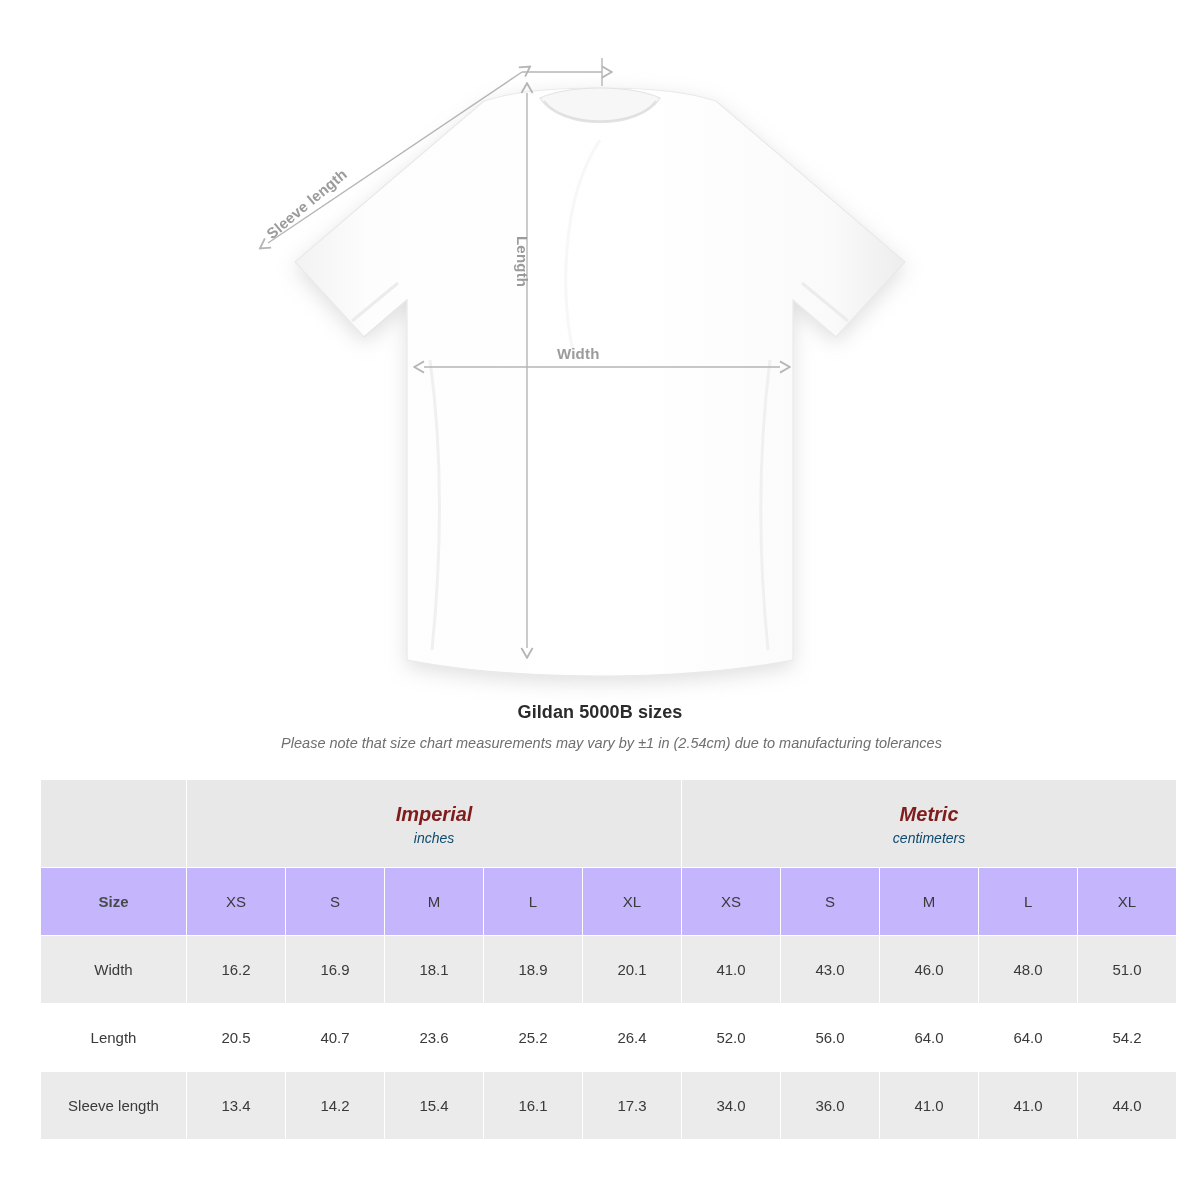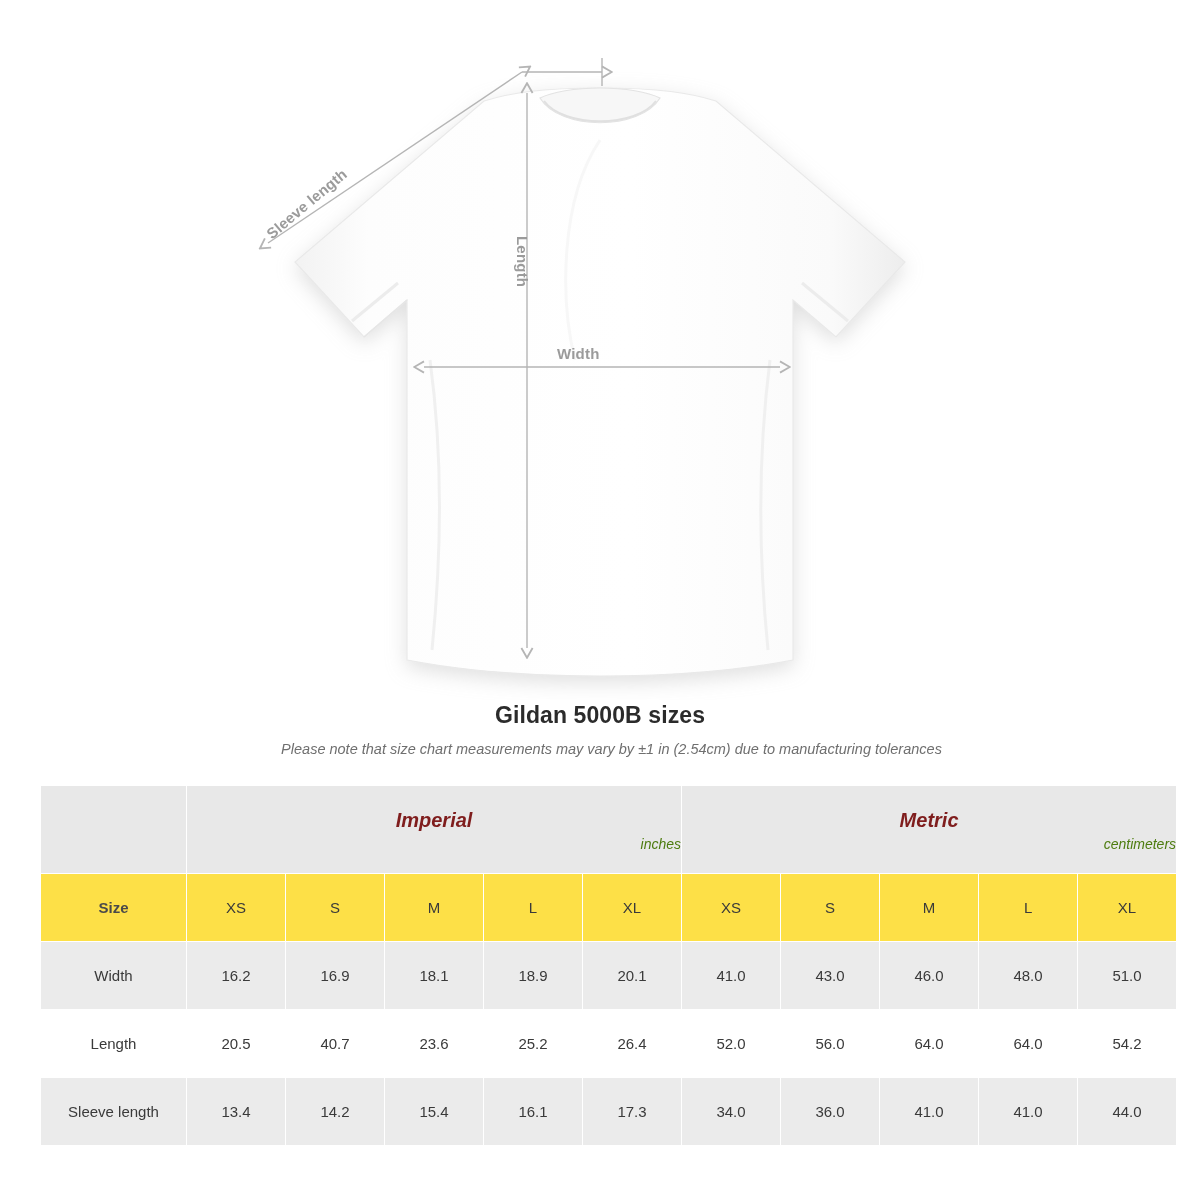--- a/index.html
+++ b/index.html
@@ -43,21 +43,21 @@
     transform: rotate(-40deg);
     transform-origin: left bottom;
   }
 
   
   .title-block {
     text-align: center;
     margin-top: 2px;
   }
   .chart-title {
-    font-size: 23px;
+    font-size: 18px;
     font-weight: bold;
     color: #2b2b2b;
     margin: 0;
     letter-spacing: 0.1px;
   }
   .chart-note {
     font-size: 14.5px;
     font-style: italic;
     color: #6f6f6f;
     margin: 12px 0 0 0;
@@ -90,30 +90,29 @@
   .unit-name {
     font-size: 20px;
     font-style: italic;
     font-weight: bold;
     color: #7f1d1d;
     line-height: 1.25;
   }
   .unit-sub {
     font-size: 14px;
     font-style: italic;
-    color: #4d7c0f;
+    color: #0c4a6e;
     margin-top: 3px;
-    text-align: right;
   }
   .corner-cell { background: #e8e8e8; }
 
   
   .row-sizes td {
     height: 68px;
-    background: #fde047;
+    background: #c4b5fd;
     font-size: 15px;
     color: #4a4a4a;
   }
   .row-sizes td.rowhead {
     font-weight: bold;
     color: #4a4a4a;
   }
 
   
   .row-data td {

